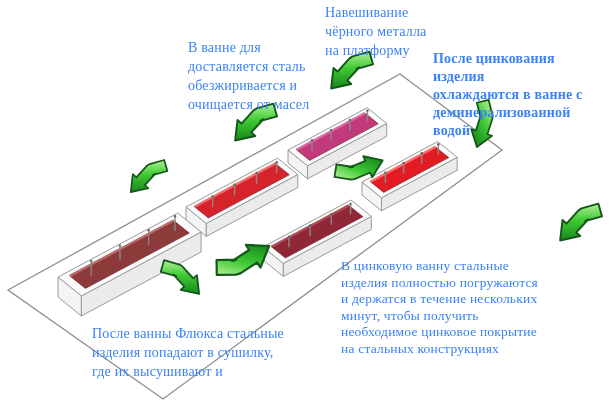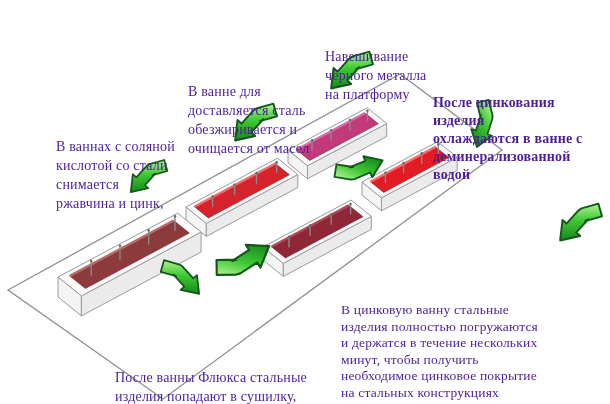--- a/index.html
+++ b/index.html
@@ -3,22 +3,22 @@
 <meta charset="utf-8">
 <style>
   html,body{margin:0;padding:0;background:#ffffff;}
   #stage{
     position:relative;width:610px;height:404px;overflow:hidden;
     background:#ffffff;font-family:"Liberation Serif",serif;
   }
   #diagram-svg{position:absolute;left:0;top:0;z-index:1;}
   .label{
     position:absolute;z-index:2;
-    font-size:14px;line-height:19px;color:#4c1d95;
-    white-space:pre-line;letter-spacing:0.2px;margin-top:44px;
+    font-size:14px;line-height:19px;color:#3b82f6;
+    white-space:pre-line;letter-spacing:0.2px;
   }
   .label.small{font-size:13.5px;line-height:16.5px;}
   .label.lh18{line-height:18px;}
 </style>
 </head>
 <body>
 
 <div id="stage">
 
   <svg id="diagram-svg" width="610" height="404" viewBox="0 0 610 404">
@@ -131,28 +131,24 @@
       </g>
     </svg>
 
   <div class="label" style="left:325px;top:3px;">Навешивание
 чёрного металла
 на платформу</div>
   <div class="label" style="left:188px;top:38px;">В ванне для
 доставляется сталь
 обезжиривается и
 очищается от масел</div>
-  <div class="label" style="left:56px;top:93px;">В ваннах с соляной
-кислотой со стали
-снимается
-ржавчина и цинк,</div>
   <div class="label lh18" style="left:433px;top:50px;font-weight:bold;">После цинкования изделия
 охлаждаются в ванне с
 деминерализованной водой</div>
-  <div class="label" style="left:115px;top:324px;">После ванны Флюкса стальные
+  <div class="label" style="left:92px;top:324px;">После ванны Флюкса стальные
 изделия попадают в сушилку,
 где их высушивают и</div>
   <div class="label small" style="left:341px;top:258px;">В цинковую ванну стальные
 изделия полностью погружаются
 и держатся в течение нескольких
 минут, чтобы получить
 необходимое цинковое покрытие
 на стальных конструкциях</div>
 
 </div>

